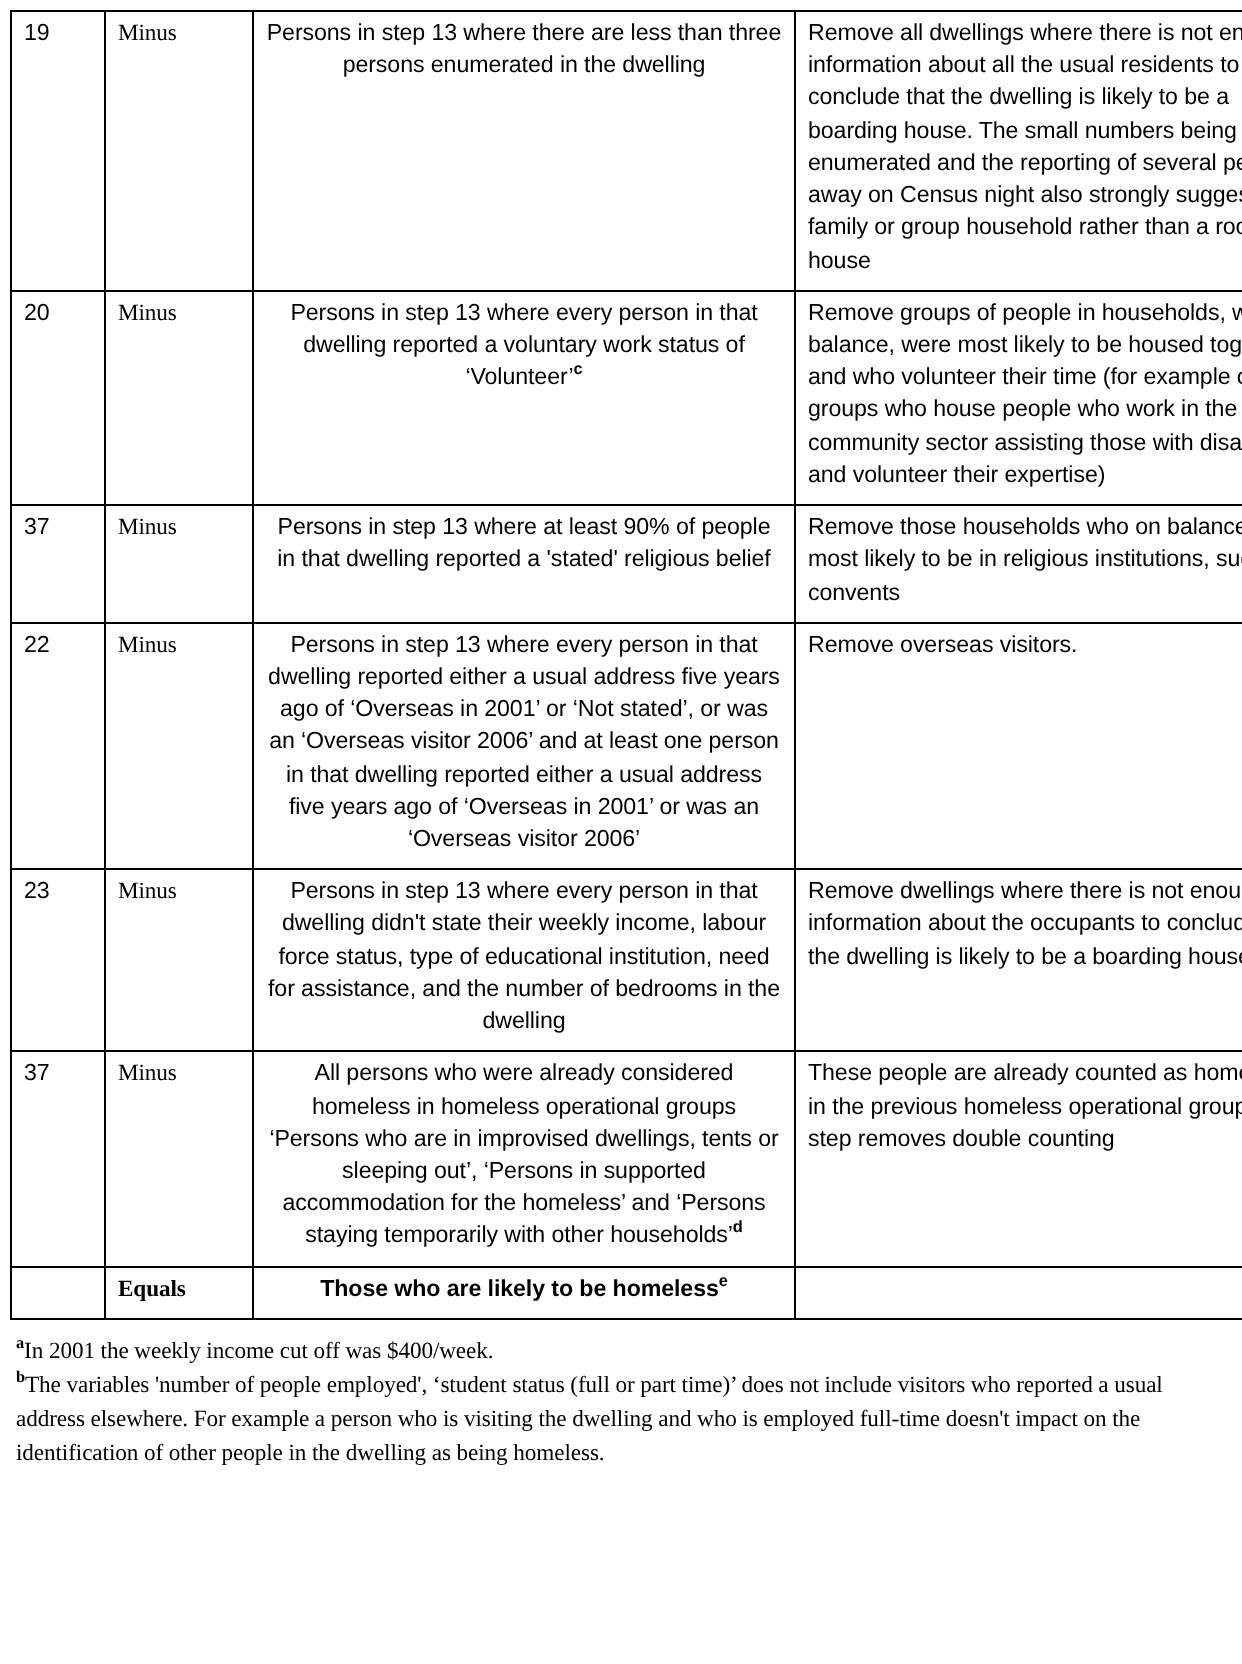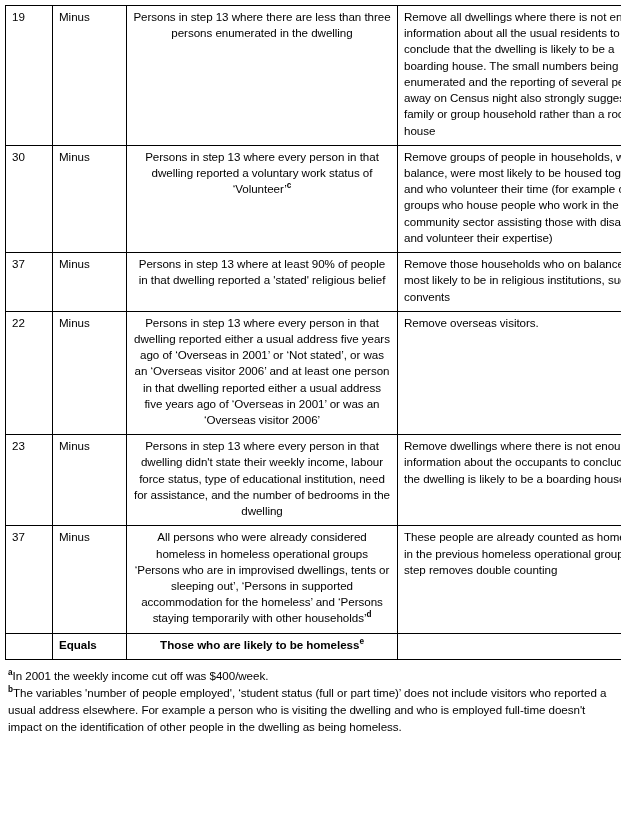--- a/index.html
+++ b/index.html
@@ -45,20 +45,21 @@
     width: 34px;
     padding-left: 8px;
     padding-right: 2px;
     border-right: none;
   }
   td.c-op {
     width: 61px;
     padding-left: 4px;
     border-left: none;
     border-right-width: 1px;
+    font-family: Liberation Serif, serif;
   }
   td.c-crit {
     width: 258px;
     text-align: center;
   }
   td.c-rat {
     width: 254px;
   }
   tr.equals-row td {
     font-weight: bold;
@@ -73,20 +74,21 @@
     line-height: 0;
   }
   .footnotes {
     position: absolute;
     left: 8px;
     top: 668px;
     width: 600px;
     font-size: 11.6px;
     line-height: 1.46;
     letter-spacing: -0.05px;
+    font-family: Liberation Serif, serif;
   }
   .footnotes p {
     margin: 0 0 0 0;
     text-indent: 0;
   }
   .fn-mark {
     font-size: 8.2px;
     font-weight: bold;
     vertical-align: super;
     line-height: 0;
@@ -102,21 +104,21 @@
       <tbody>
 
         <tr>
           <td class="c-num">19</td>
           <td class="c-op">Minus</td>
           <td class="c-crit"><span>Persons in step 13 where there are less than three persons enumerated in the dwelling</span><sup></sup></td>
           <td class="c-rat">Remove all dwellings where there is not enough information about all the usual residents to conclude that the dwelling is likely to be a boarding house. The small numbers being enumerated and the reporting of several people away on Census night also strongly suggests family or group household rather than a rooming house</td>
         </tr>
 
         <tr>
-          <td class="c-num">30</td>
+          <td class="c-num">20</td>
           <td class="c-op">Minus</td>
           <td class="c-crit"><span>Persons in step 13 where every person in that dwelling reported a voluntary work status of ‘Volunteer’</span><sup>c</sup></td>
           <td class="c-rat">Remove groups of people in households, who on balance, were most likely to be housed together and who volunteer their time (for example church groups who house people who work in the community sector assisting those with disabilities and volunteer their expertise)</td>
         </tr>
 
         <tr>
           <td class="c-num">37</td>
           <td class="c-op">Minus</td>
           <td class="c-crit"><span>Persons in step 13 where at least 90% of people in that dwelling reported a 'stated' religious belief</span><sup></sup></td>
           <td class="c-rat">Remove those households who on balance, were most likely to be in religious institutions, such as convents</td>

